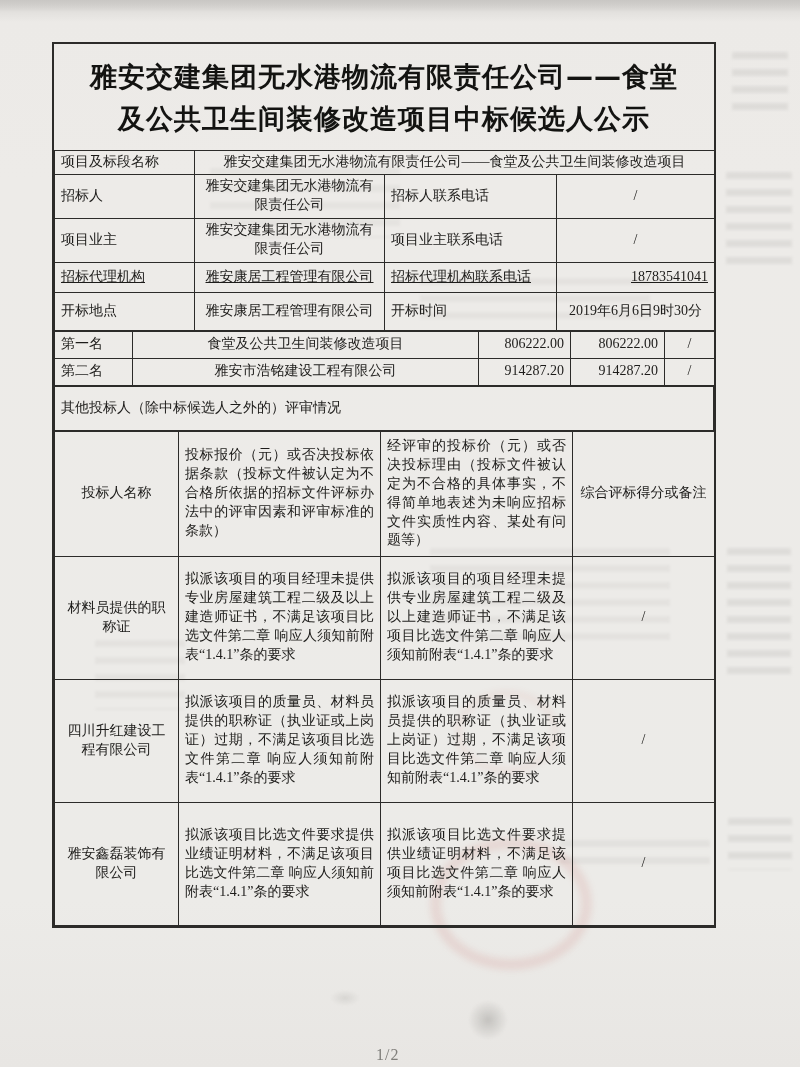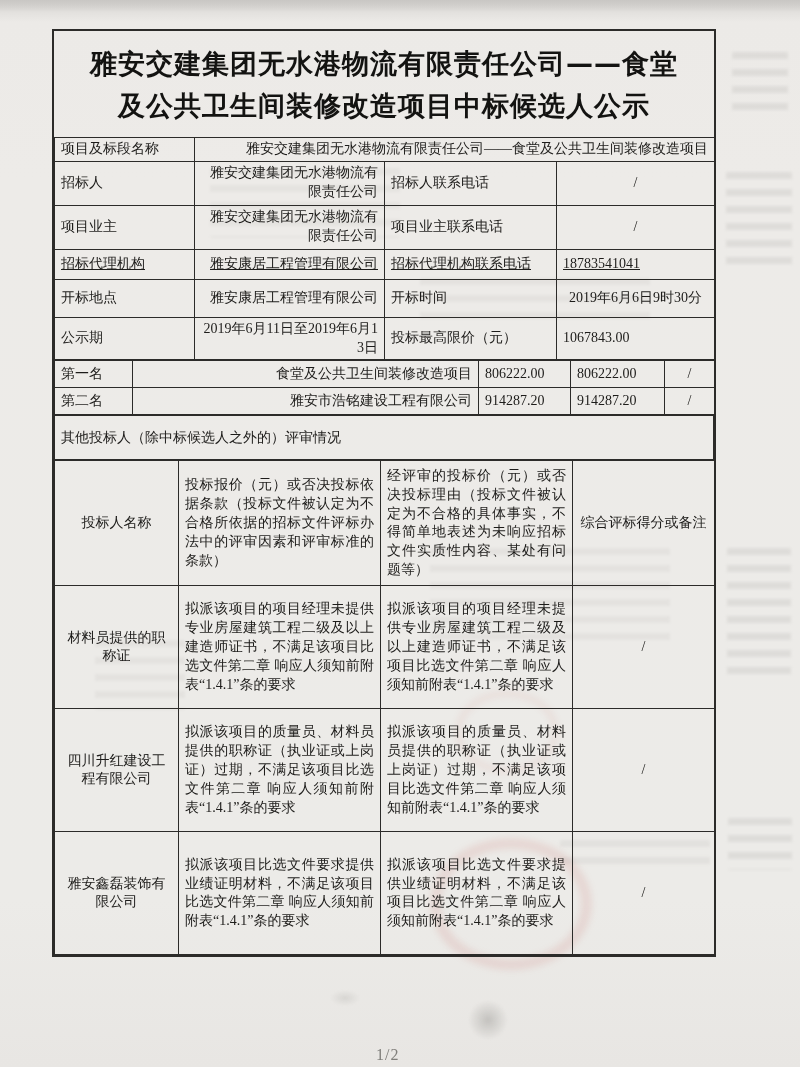--- a/index.html
+++ b/index.html
@@ -32,21 +32,21 @@
     border-radius: 50%;
     filter: blur(3px);
   }
   .blob {
     position: absolute;
     background: radial-gradient(ellipse at center, rgba(150,148,144,.45), rgba(0,0,0,0) 70%);
     filter: blur(1px);
   }
 
   .doc {
-    position: absolute; left: 52px; top: 29px; width: 660px;
+    position: absolute; left: 52px; top: 42px; width: 660px;
     border: 2px solid #2c2b29;
     color: #1d1c1a;
     background: transparent;
     z-index: 2;
   }
   .doc table {
     width: 100%;
     border-collapse: collapse;
     table-layout: fixed;
   }
@@ -64,23 +64,23 @@
     text-align: center;
     font-family: "DejaVu Sans", "Liberation Sans", sans-serif;
     font-weight: bold;
     font-size: 27px;
     line-height: 1.55;
     letter-spacing: 1px;
     color: #131311;
     padding: 12px 28px 10px 28px;
   }
   .lbl { text-align: left; }
-  .val { text-align: right; }
+  .val { text-align: center; }
   .center { text-align: center; }
-  .right { padding-right: 8px; }
+  .right { text-align: right; padding-right: 8px; }
   .num { font-size: 13.5px; }
   .h24 { height: 24px; }
   .h44 { height: 44px; }
   .h30 { height: 30px; text-decoration: underline; }
   .h38 { height: 38px; }
   .h56 { height: 56px; }
   .h27 { height: 27px; }
   .h32 { height: 44px; }
   .hdr { text-align: center; }
   .criteria {
@@ -155,26 +155,20 @@
         <td class="val">雅安康居工程管理有限公司</td>
         <td class="lbl">招标代理机构联系电话</td>
         <td class="right num">18783541041</td>
       </tr>
       <tr class="h38">
         <td class="lbl">开标地点</td>
         <td class="val">雅安康居工程管理有限公司</td>
         <td class="lbl">开标时间</td>
         <td class="center">2019年6月6日9时30分</td>
       </tr>
-      <tr class="h38">
-        <td class="lbl">公示期</td>
-        <td class="val">2019年6月11日至2019年6月13日</td>
-        <td class="lbl">投标最高限价（元）</td>
-        <td class="right num">1067843.00</td>
-      </tr>
     </tbody>
       </table>
 
     <table>
       <colgroup>
           <col style="width:78px">
           <col style="width:346px">
           <col style="width:92px">
           <col style="width:94px">
           <col style="width:50px">

